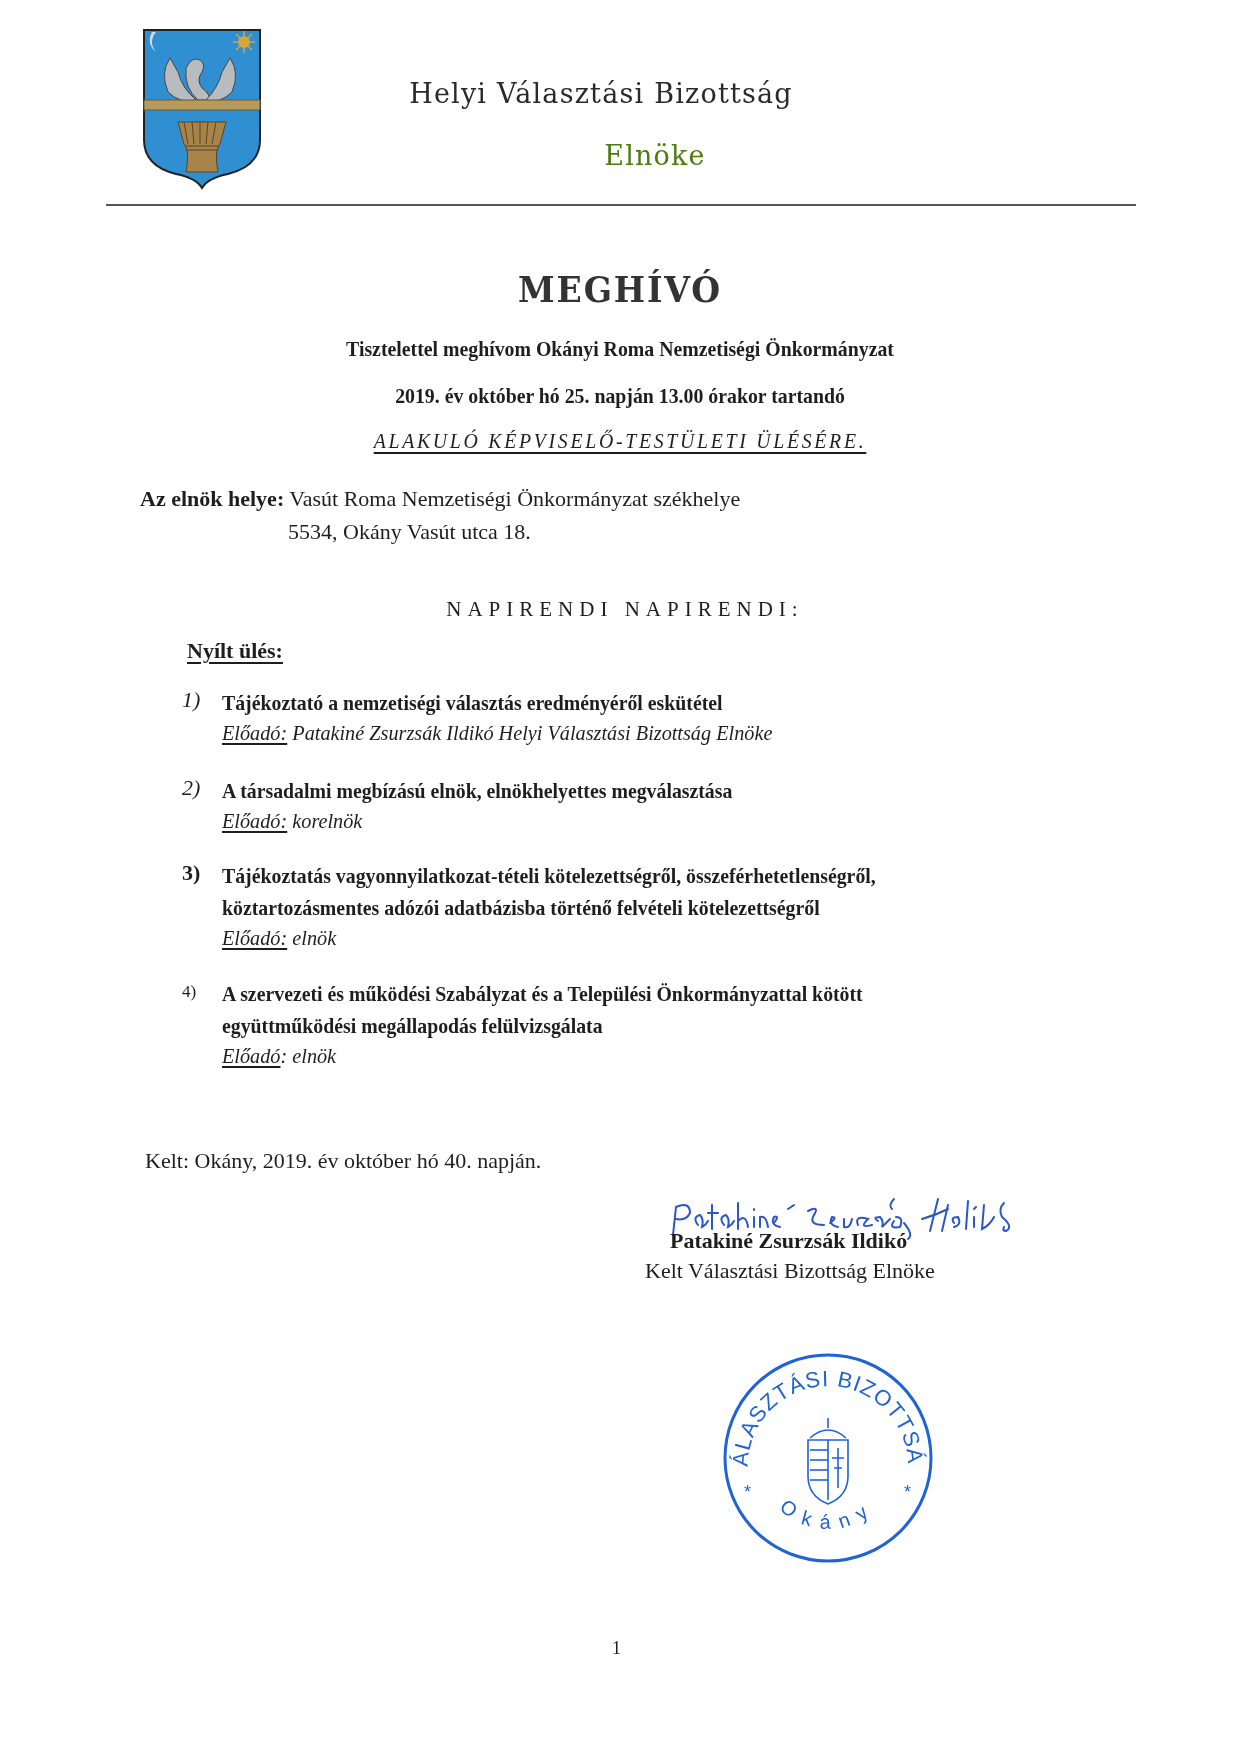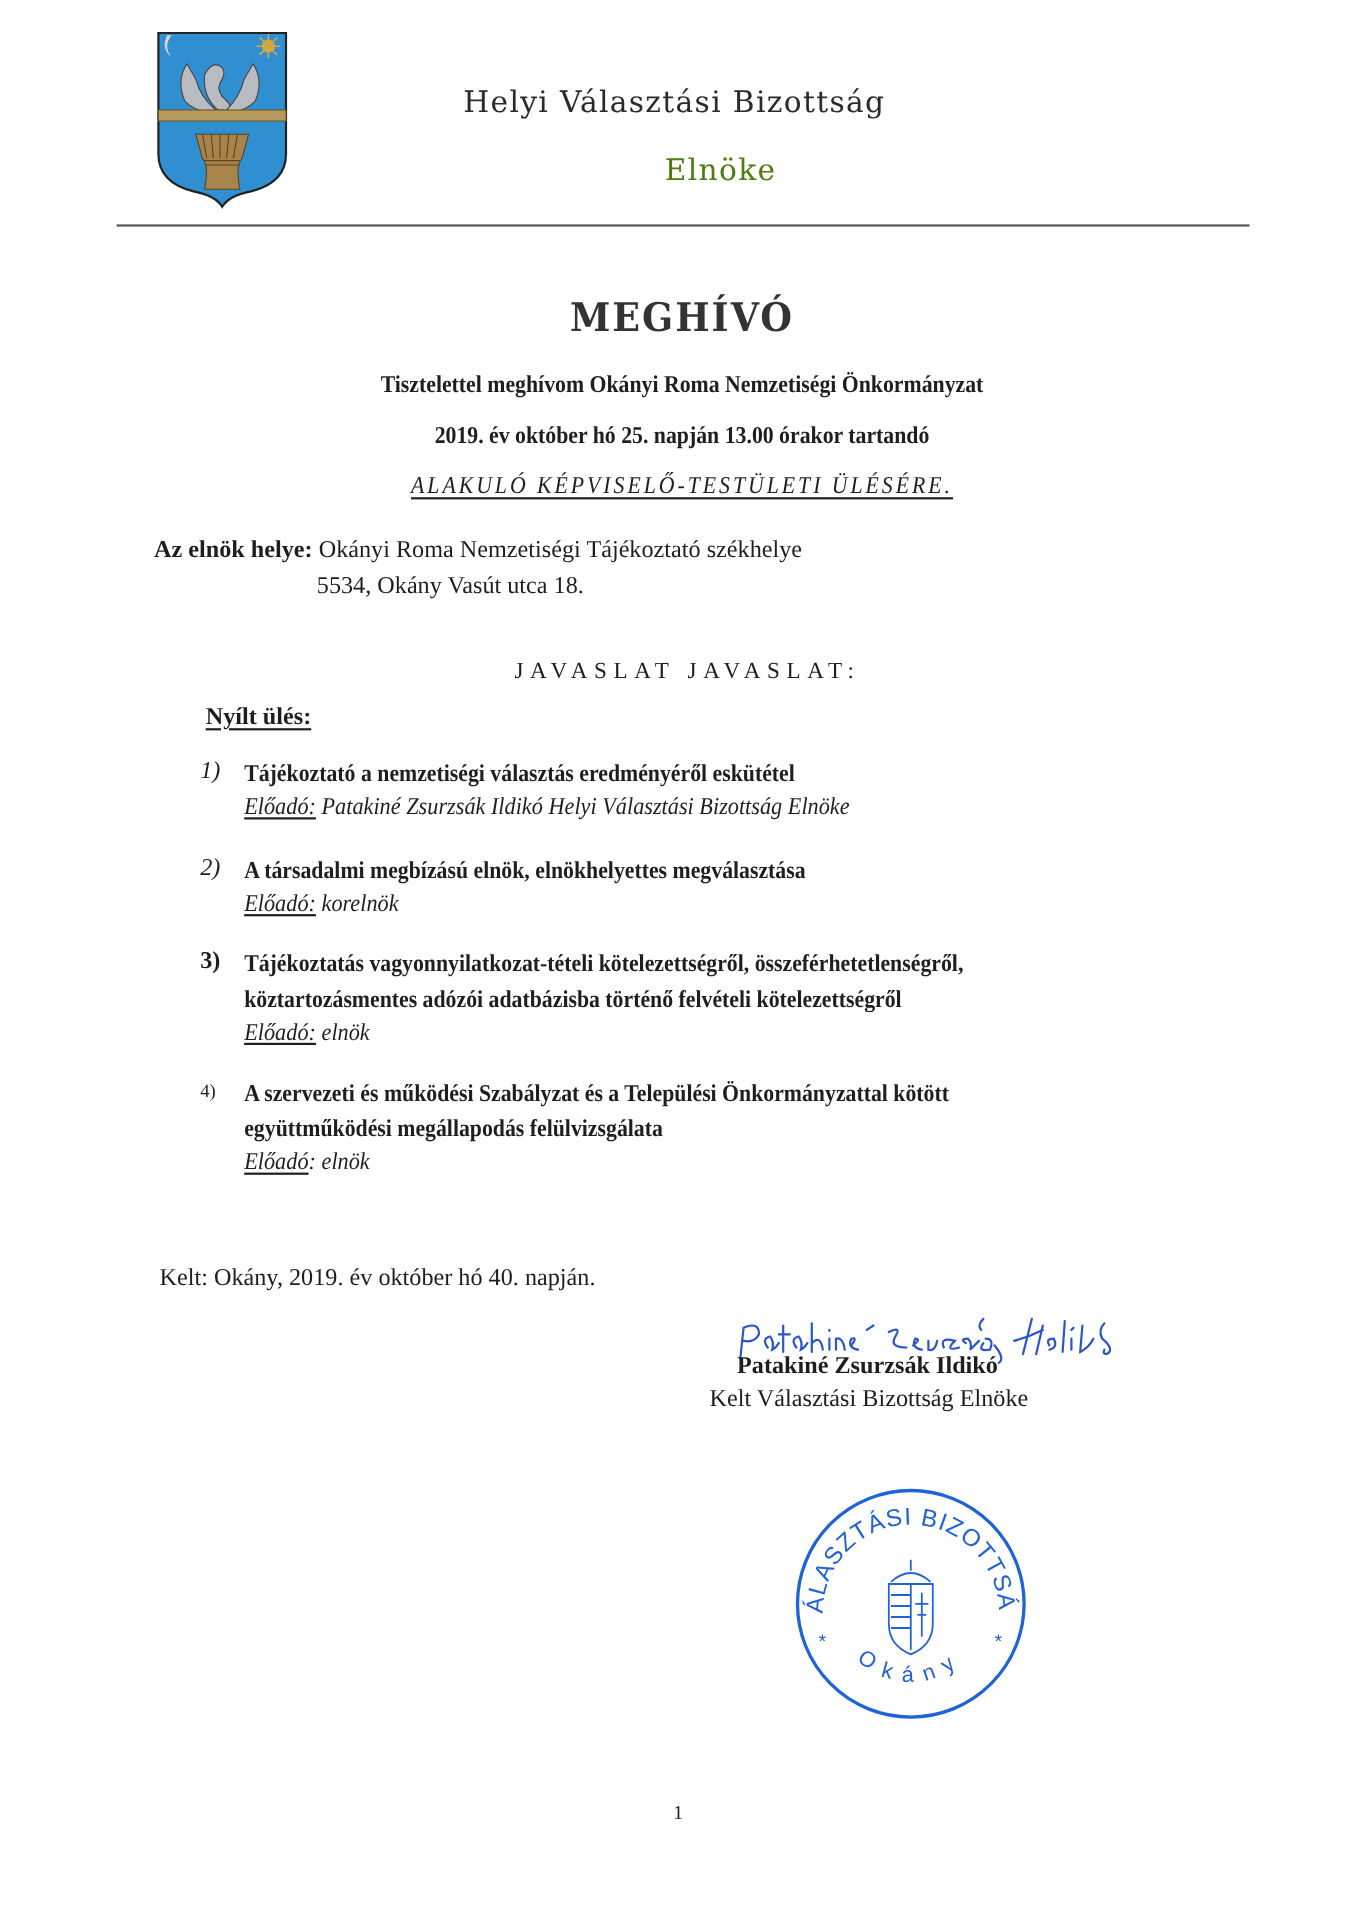--- a/index.html
+++ b/index.html
@@ -2,21 +2,21 @@
 <html><head>
 <meta charset="utf-8">
 <style>
   html, body { margin: 0; padding: 0; }
   body {
     width: 1240px; height: 1754px; background: #ffffff; position: relative;
     font-family: "Liberation Serif", "DejaVu Serif", serif; color: #1e1e1e; overflow: hidden;
   }
   .abs { position: absolute; }
   .crest { left: 140px; top: 28px; width: 124px; height: 162px; }
-  .hdr-title { left: 12px; width: 1132px; top: 78px; text-align: center; font-size: 27px; letter-spacing: 1.2px; padding-left: 70px; box-sizing: border-box; color: #2a2a2a; font-family: "DejaVu Serif", serif; font-weight: normal; }
+  .hdr-title { left: 0; width: 1132px; top: 78px; text-align: center; font-size: 27px; letter-spacing: 1.2px; padding-left: 70px; box-sizing: border-box; color: #2a2a2a; font-family: "DejaVu Serif", serif; font-weight: normal; }
   .hdr-sub { left: 0; width: 1240px; top: 140px; text-align: center; font-size: 27px; letter-spacing: 1.2px; padding-left: 70px; box-sizing: border-box; color: #4d7c0f; font-family: "DejaVu Serif", serif; }
   .rule { left: 106px; top: 204px; width: 1030px; height: 2px; background: #555; }
   .main-title { left: 0; width: 1240px; top: 268px; text-align: center; font-size: 36px; font-weight: bold; letter-spacing: 2px; color: #333; font-family: "DejaVu Serif", serif; transform: scaleX(0.92); }
   .line-bold { left: 0; width: 1240px; text-align: center; font-size: 22px; font-weight: bold; transform: scaleX(0.9); }
   .l1 { top: 336px; }
   .l2 { top: 383px; }
   .l3 { top: 428px; font-weight: normal; font-style: italic; letter-spacing: 3px; }
   .l3 span { text-decoration: underline; text-underline-offset: 4px; }
   .place { left: 140px; top: 486px; font-size: 22px; }
   .place b { font-weight: bold; }
@@ -79,25 +79,25 @@
 <div class="abs hdr-sub">Elnöke</div>
 <div class="abs rule"></div>
 
 <div class="abs main-title">MEGHÍVÓ</div>
 <div class="abs line-bold l1">Tisztelettel meghívom Okányi Roma Nemzetiségi Önkormányzat</div>
 <div class="abs line-bold l2">2019. év október hó 25. napján 13.00 órakor tartandó</div>
 <div class="abs line-bold l3"><span>ALAKULÓ KÉPVISELŐ-TESTÜLETI ÜLÉSÉRE.</span></div>
 
 <div class="abs place">
   <b>Az elnök helye:</b>
-  <span>Okányi Roma Nemzetiségi Tájékoztató székhelye</span>
+  <span>Vasút Roma Nemzetiségi Önkormányzat székhelye</span>
 </div>
 <div class="abs addr">5534, Okány Vasút utca 18.</div>
 
-<div class="abs agenda-h">JAVASLAT JAVASLAT:</div>
+<div class="abs agenda-h">NAPIRENDI NAPIRENDI:</div>
 <div class="abs nyilt">Nyílt ülés:</div>
 
 <div class="abs item i1">
   <span class="num it">1)</span>
   <div class="txt">Tájékoztató a nemzetiségi választás eredményéről eskütétel</div>
   <div class="pres"><span class="u">Előadó:</span><span> Patakiné Zsurzsák Ildikó Helyi Választási  Bizottság Elnöke</span></div>
 </div>
 
 <div class="abs item i2">
   <span class="num it">2)</span>

